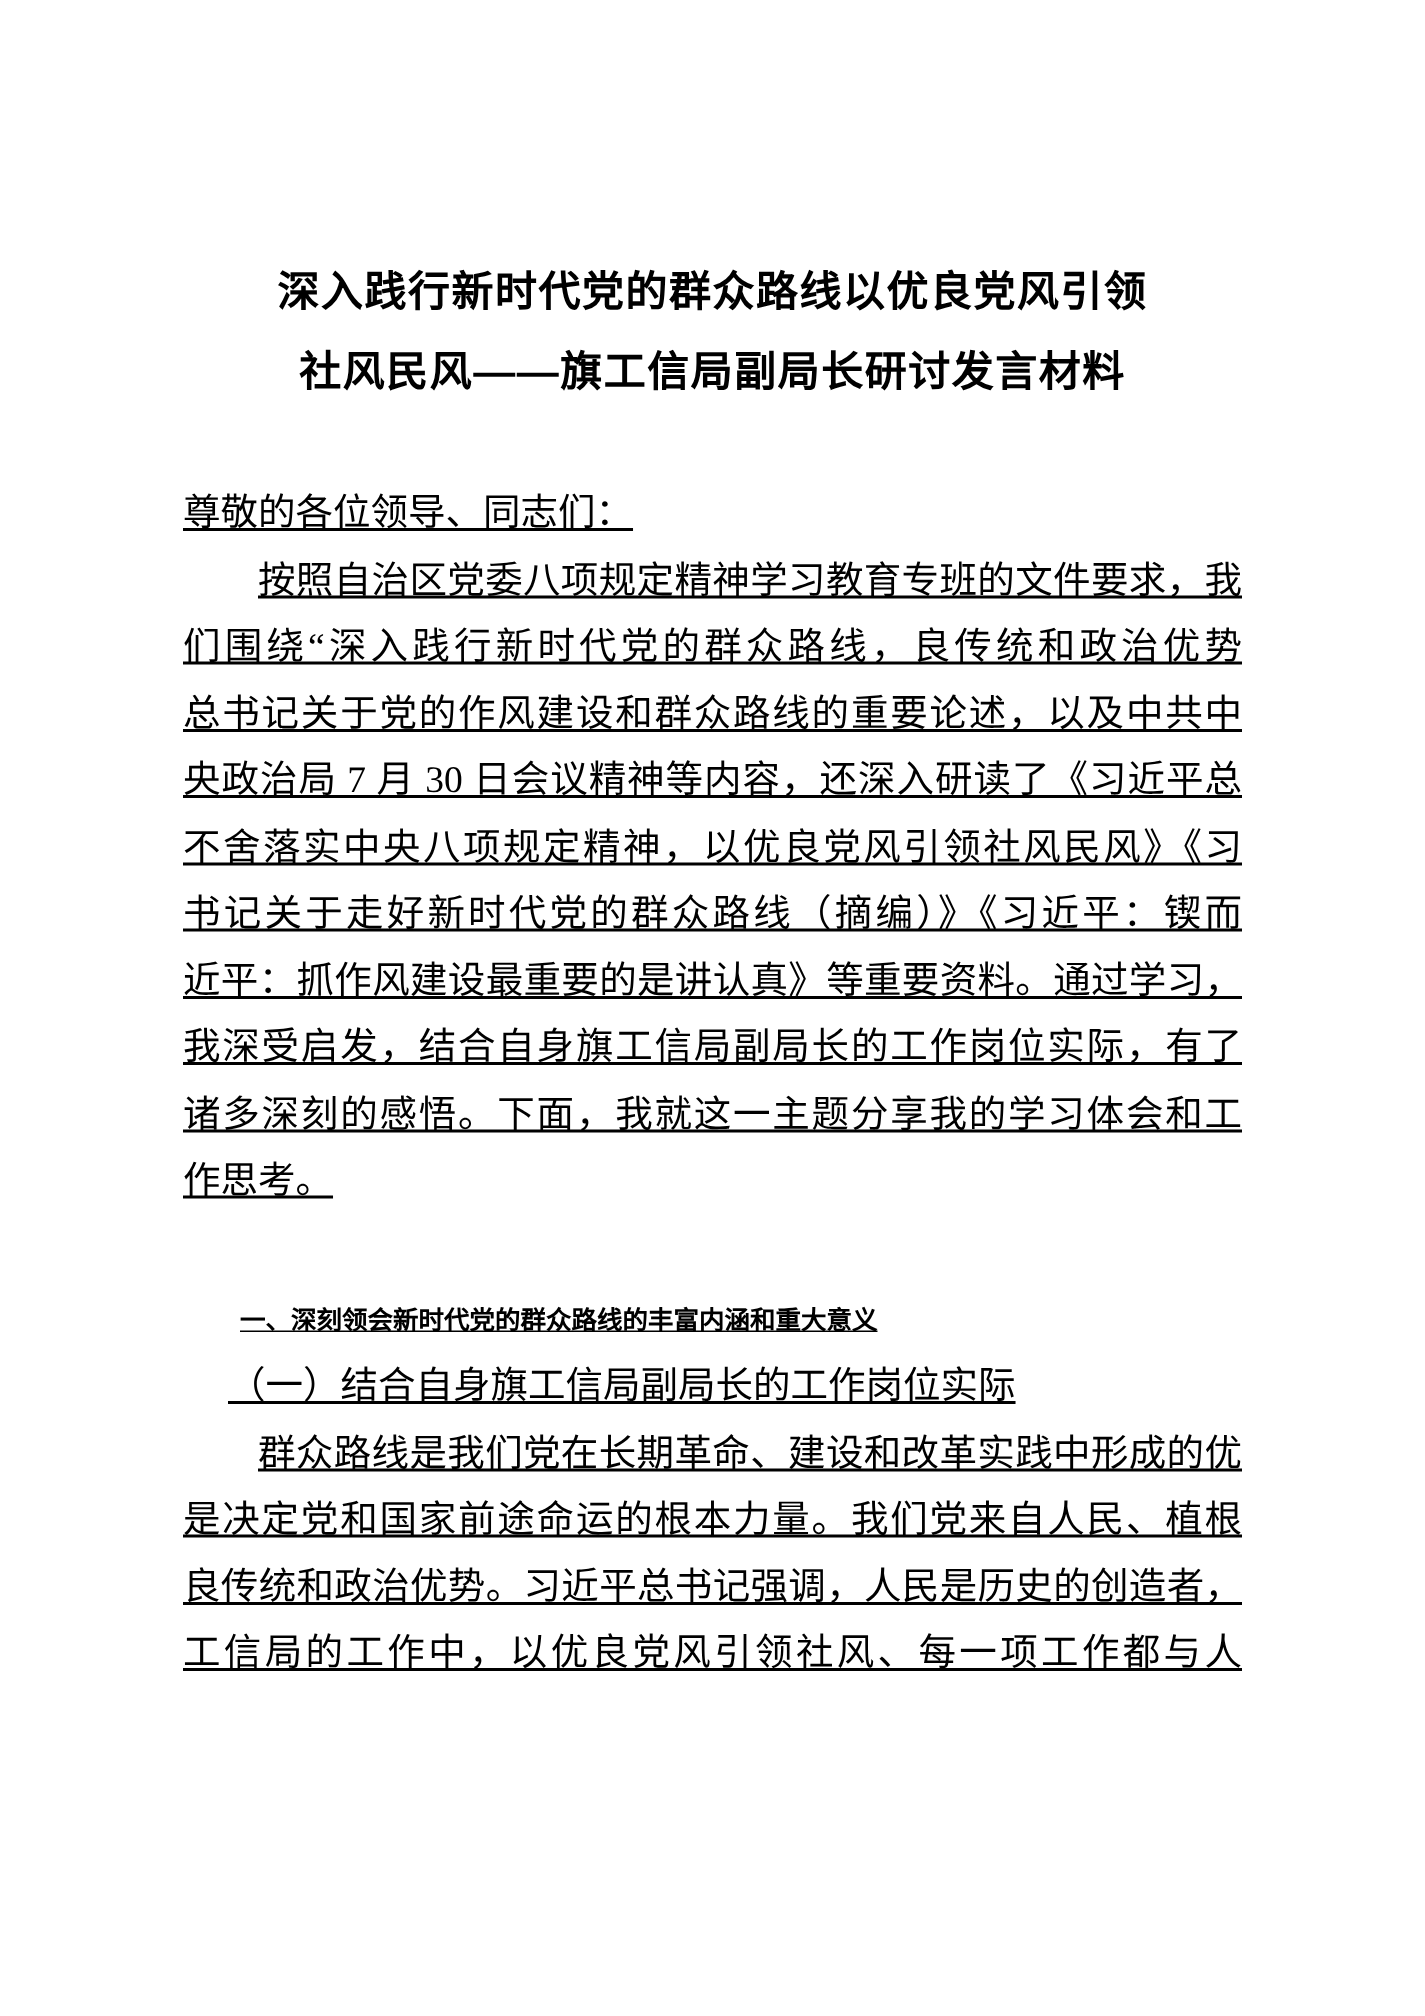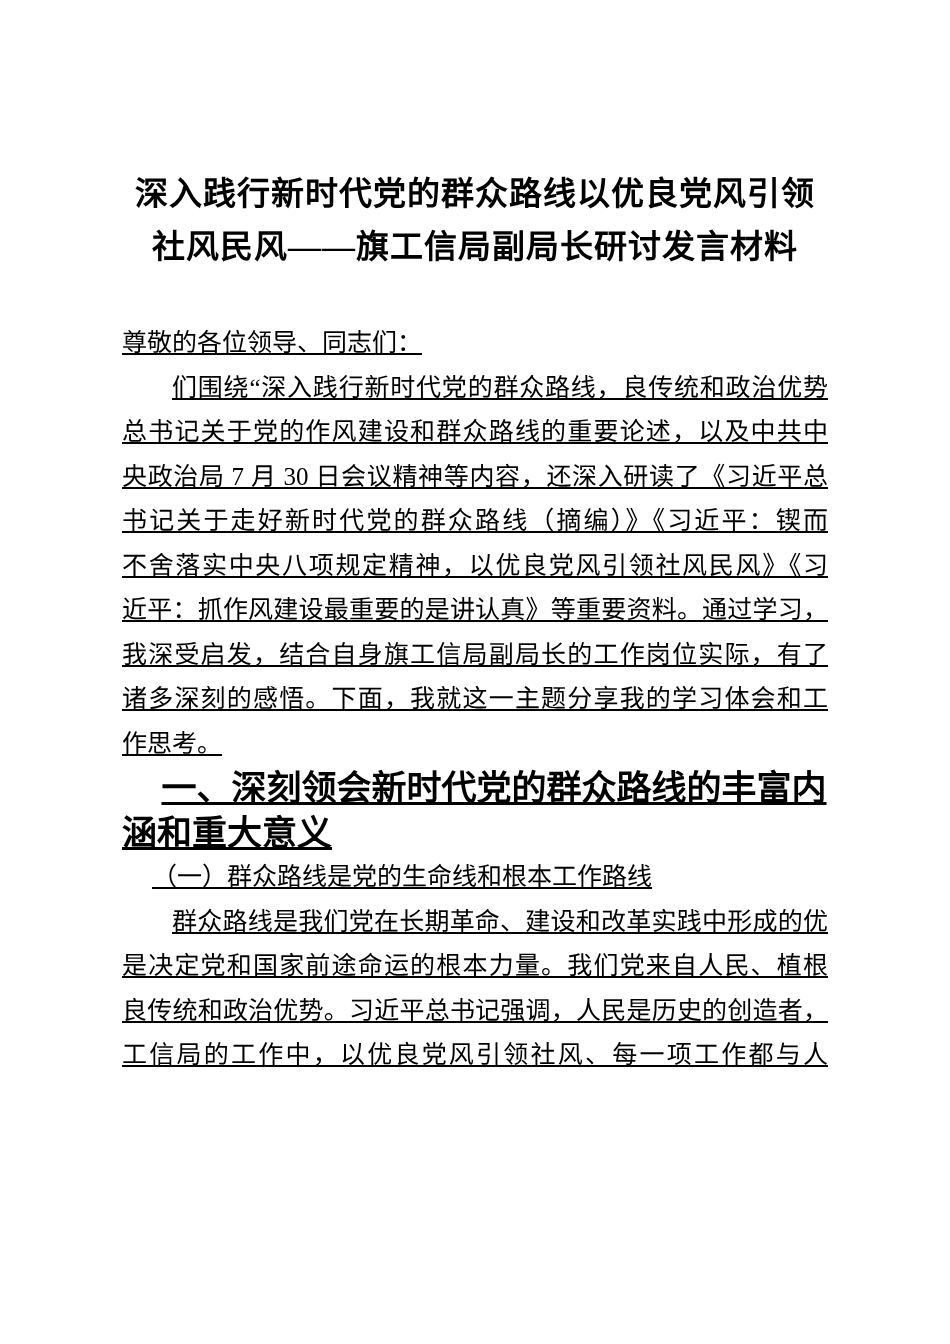--- a/index.html
+++ b/index.html
@@ -13,23 +13,23 @@
     height: 1344px;
     background: #ffffff;
     color: #000000;
     overflow: hidden;
   }
   .title-block {
     margin: 168px 0 0 122px;
     width: 706px;
   }
   .title-block .line {
-    font-family: Liberation Serif, serif;
+    font-family: Liberation Sans, sans-serif;
     font-weight: bold;
-    font-size: 33px;
+    font-size: 28px;
     line-height: 53px;
     text-align: center;
     text-align-last: center;
     letter-spacing: 1px;
   }
   .body-block {
     margin: 47px 0 0 122px;
     width: 706px;
     font-family: "Liberation Serif", "DejaVu Serif", serif;
     font-size: 25px;
@@ -43,58 +43,60 @@
   .salutation {
     text-align: left;
     text-align-last: left;
   }
   .para .line:first-child { text-indent: 50px; }
   .para .line:last-child { text-align-last: left; }
   .para.para-cut .line:last-child { text-align-last: justify; }
   .heading {
     font-family: "Liberation Sans", "DejaVu Sans", sans-serif;
     font-weight: bold;
-    font-size: 35px;
+    font-size: 17px;
     text-indent: 38px;
-    text-align: center;
+    text-align: right;
     text-align-last: left;
+    margin-top: 48px;
   }
   .subheading {
     text-indent: 30px;
     text-align: left;
     text-align-last: left;
   }
 </style>
 </head>
 <body>
 
 <div class="page">
   <div class="title-block">
       <div class="line">深入践行新时代党的群众路线以优良党风引领</div>
       <div class="line">社风民风——旗工信局副局长研讨发言材料</div>
     </div>
 
   <div class="body-block">
     <div class="line salutation">尊敬的各位领导、同志们：</div>
 
     <div class="para">
+        <div class="line">按照自治区党委八项规定精神学习教育专班的文件要求，我</div>
         <div class="line">们围绕“深入践行新时代党的群众路线，良传统和政治优势</div>
         <div class="line">总书记关于党的作风建设和群众路线的重要论述，以及中共中</div>
         <div class="line">央政治局 7 月 30 日会议精神等内容，还深入研读了《习近平总</div>
+        <div class="line">不舍落实中央八项规定精神，以优良党风引领社风民风》《习</div>
         <div class="line">书记关于走好新时代党的群众路线（摘编）》《习近平：锲而</div>
-        <div class="line">不舍落实中央八项规定精神，以优良党风引领社风民风》《习</div>
         <div class="line">近平：抓作风建设最重要的是讲认真》等重要资料。通过学习，</div>
         <div class="line">我深受启发，结合自身旗工信局副局长的工作岗位实际，有了</div>
         <div class="line">诸多深刻的感悟。下面，我就这一主题分享我的学习体会和工</div>
         <div class="line">作思考。</div>
       </div>
 
     <div class="line heading">一、深刻领会新时代党的群众路线的丰富内涵和重大意义</div>
 
-    <div class="line subheading">（一）群众路线是党的生命线和根本工作路线</div>
+    <div class="line subheading">（一）结合自身旗工信局副局长的工作岗位实际</div>
 
     <div class="para para-cut">
         <div class="line">群众路线是我们党在长期革命、建设和改革实践中形成的优</div>
         <div class="line">是决定党和国家前途命运的根本力量。我们党来自人民、植根</div>
         <div class="line">良传统和政治优势。习近平总书记强调，人民是历史的创造者，</div>
         <div class="line">工信局的工作中，以优良党风引领社风、每一项工作都与人</div>
       </div>
   </div>
 </div>
 

